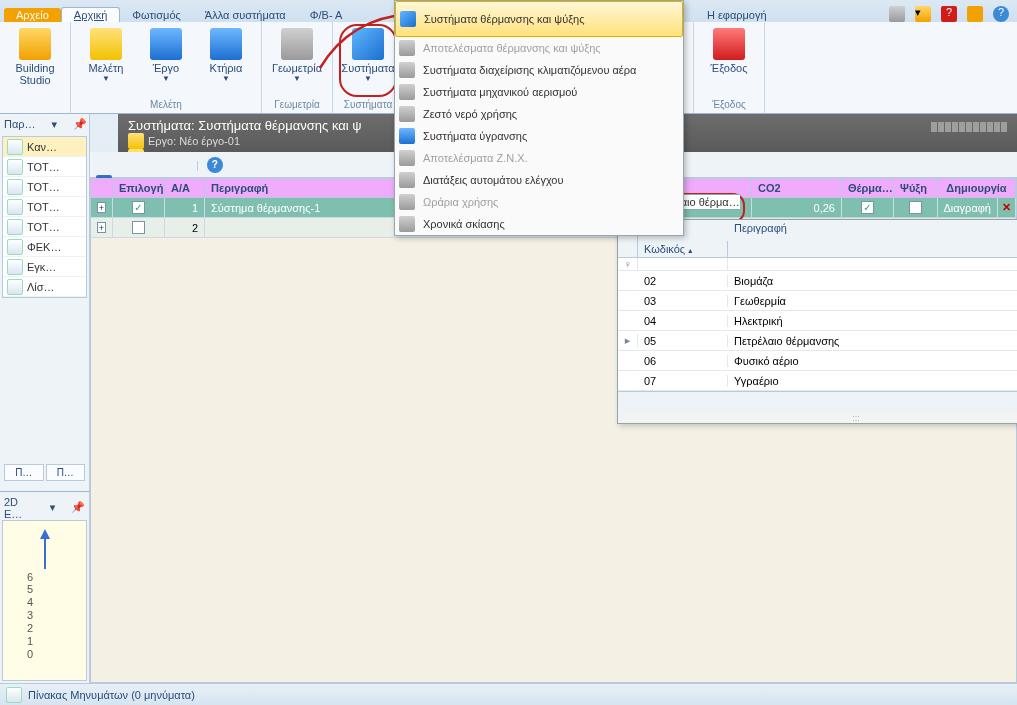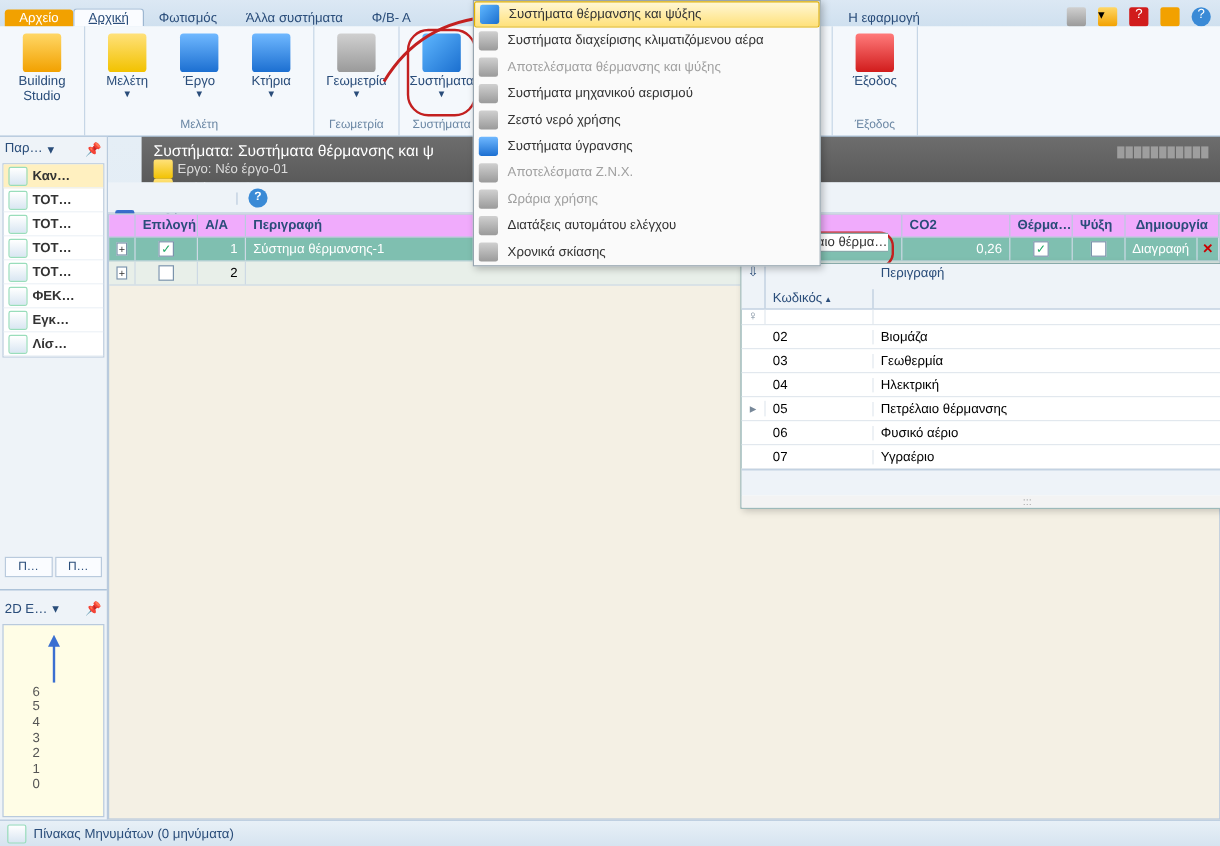--- a/index.html
+++ b/index.html
@@ -22,31 +22,31 @@
 .ritem .ic { width: 32px; height: 32px; border-radius: 3px; }
 .ritem .lbl { text-align: center; color: #2a4d7a; margin-top: 2px; line-height: 1.1; }
 .ritem .dd { font-size: 8px; color: #2a4d7a; }
 .rgroup-title { font-size: 10px; color: #6b87a4; padding: 2px 0 3px; }
 .circled { border: 2px solid #c32020; border-radius: 18px; padding: 2px; }
 
 
 .sys-menu { position: absolute; left: 394px; top: 0px; width: 290px; background: #fafafa; border: 1px solid #97a5b0; box-shadow: 2px 2px 6px rgba(0,0,0,.25); z-index: 50; }
 .sys-menu .row { display: flex; align-items: center; height: 22px; padding: 0 6px 0 4px; gap: 8px; color: #333; cursor: pointer; }
 .sys-menu .row.disabled { color: #a0a0a0; }
-.sys-menu .row.hover { background: linear-gradient(#fff7d6,#ffe17a); border: 1px solid #e0b000; border-radius: 2px; height: 22px; }
+.sys-menu .row.hover { background: linear-gradient(#fff7d6,#ffe17a); border: 1px solid #e0b000; border-radius: 2px; height: 36px; }
 .sys-menu .ic { width: 16px; height: 16px; border-radius: 2px; flex: 0 0 16px; }
 .arrow-to-menu { position: absolute; left: 310px; top: 8px; z-index: 49; pointer-events:none; }
 
 
 .main { flex: 1; display: flex; min-height: 0; }
 .left-rail { width: 90px; background: #eef3f8; border-right: 1px solid #b9cadd; display: flex; flex-direction: column; }
-.rail-header { display: flex; align-items: center; height: 20px; padding: 0 4px; color: #2a4d7a; gap: 4px; }
+.rail-header { display: flex; align-items: center; height: 20px; padding: 0 4px; color: #2a4d7a; gap: 16px; }
 .rail-header .pin { margin-left: auto; }
 .rail-list { flex: 0 0 auto; background: #fff; border: 1px solid #b9cadd; margin: 2px; }
-.rail-item { display: flex; align-items: center; height: 20px; padding: 0 4px; gap: 4px; border-bottom: 1px solid #edf2f7; color: #333; cursor: pointer; font-weight: bold; }
+.rail-item { display: flex; align-items: center; height: 20px; padding: 0 4px; gap: 4px; border-bottom: 1px solid #edf2f7; color: #333; cursor: pointer; }
 .rail-item.sel { background: #fff0c0; }
 .mini-tabs { display: flex; gap: 2px; padding: 4px; }
 .mini-tab { flex:1; border:1px solid #b9cadd; background:#fafcff; text-align:center; padding:2px 0; font-size:10px; color:#2a4d7a; cursor:pointer; white-space:nowrap; overflow:hidden; text-overflow:ellipsis; }
 .ruler-zone { flex:1; background: linear-gradient(#fffde6,#fffde6); border:1px solid #b9cadd; margin:2px; position:relative; }
 .ruler-arrow { position:absolute; left:50%; top:8px; transform:translateX(-50%); }
 
 .center { flex: 1; display: flex; flex-direction: column; min-width: 0; }
 .panel-title { height: 38px; background: linear-gradient(#6d6d6d,#5a5a5a); color: #fff; padding: 4px 10px; margin-left: 28px; }
 .panel-title .t1 { font-size: 13px; }
 .panel-title .t2, .panel-title .t3 { font-size: 10px; color: #dcdcdc; display:flex; align-items:center; gap:4px; }
@@ -453,49 +453,49 @@
         <path d="M0,0 L6,3 L0,6 Z" fill="#c32020"></path>
       </marker>
     </defs>
   <path d="M10,60 Q40,10 100,6" stroke="#c32020" stroke-width="2.5" fill="none" marker-end="url(#ah)"></path>
 </svg>
 <div class="sys-menu" id="sys-menu">
     <div class="row hover">
       <span class="ic ic-cube"></span>
       <span>Συστήματα θέρμανσης και ψύξης</span>
     </div>
+    <div class="row disabled">
+      <span class="ic ic-gray"></span>
+      <span>Αποτελέσματα θέρμανσης και ψύξης</span>
+    </div>
     <div class="row">
       <span class="ic ic-gray"></span>
       <span>Συστήματα διαχείρισης κλιματιζόμενου αέρα</span>
-    </div>
-    <div class="row disabled">
-      <span class="ic ic-gray"></span>
-      <span>Αποτελέσματα θέρμανσης και ψύξης</span>
     </div>
     <div class="row">
       <span class="ic ic-gray"></span>
       <span>Συστήματα μηχανικού αερισμού</span>
     </div>
     <div class="row">
       <span class="ic ic-gray"></span>
       <span>Ζεστό νερό χρήσης</span>
     </div>
     <div class="row">
       <span class="ic ic-blue"></span>
       <span>Συστήματα ύγρανσης</span>
     </div>
     <div class="row disabled">
       <span class="ic ic-gray"></span>
       <span>Αποτελέσματα Ζ.Ν.Χ.</span>
     </div>
+    <div class="row">
+      <span class="ic ic-gray"></span>
+      <span>Διατάξεις αυτομάτου ελέγχου</span>
+    </div>
     <div class="row disabled">
       <span class="ic ic-gray"></span>
       <span>Ωράρια χρήσης</span>
     </div>
     <div class="row">
       <span class="ic ic-gray"></span>
-      <span>Διατάξεις αυτομάτου ελέγχου</span>
-    </div>
-    <div class="row">
-      <span class="ic ic-gray"></span>
       <span>Χρονικά σκίασης</span>
     </div>
   </div>
 
 </body></html>

